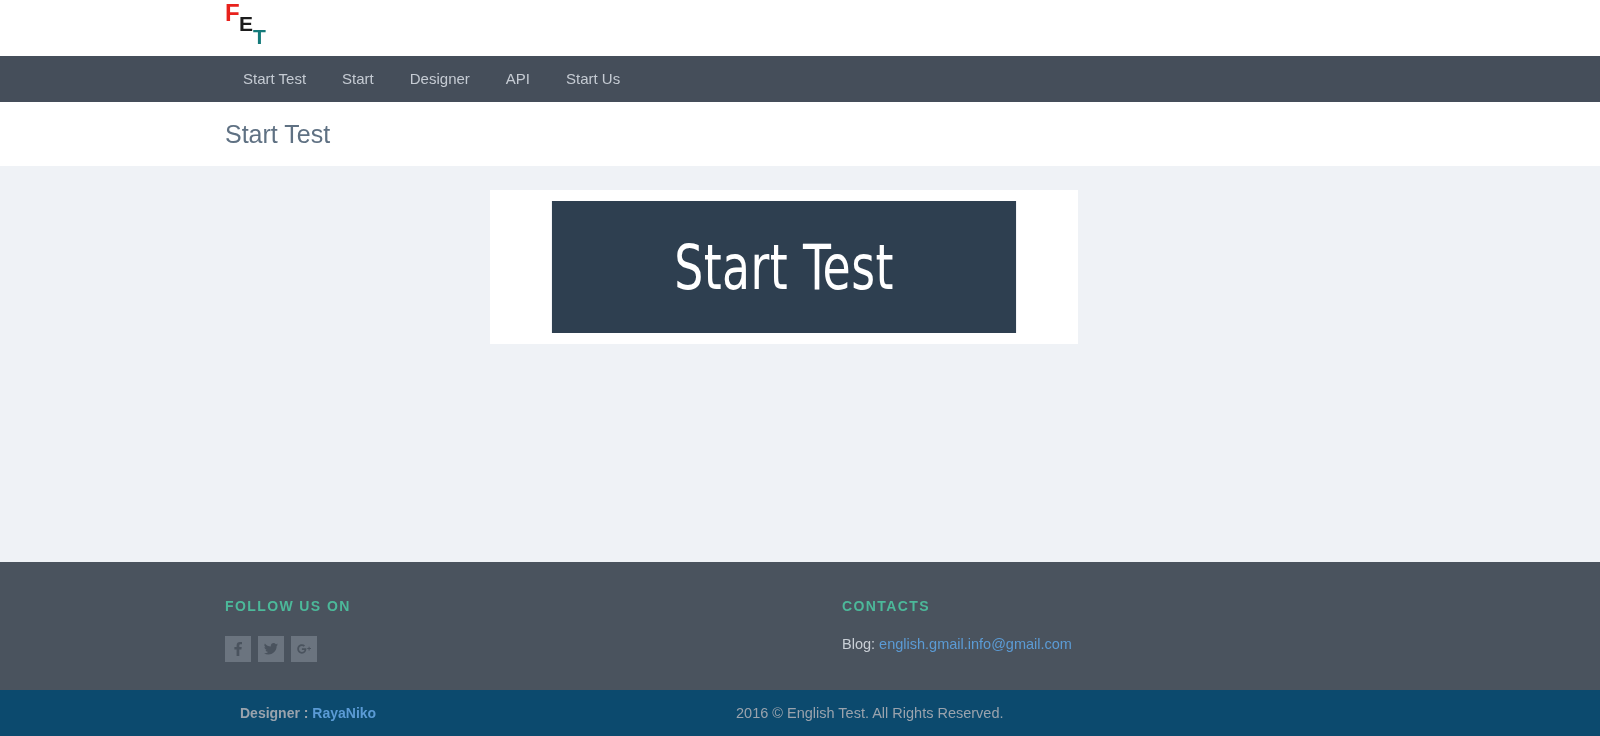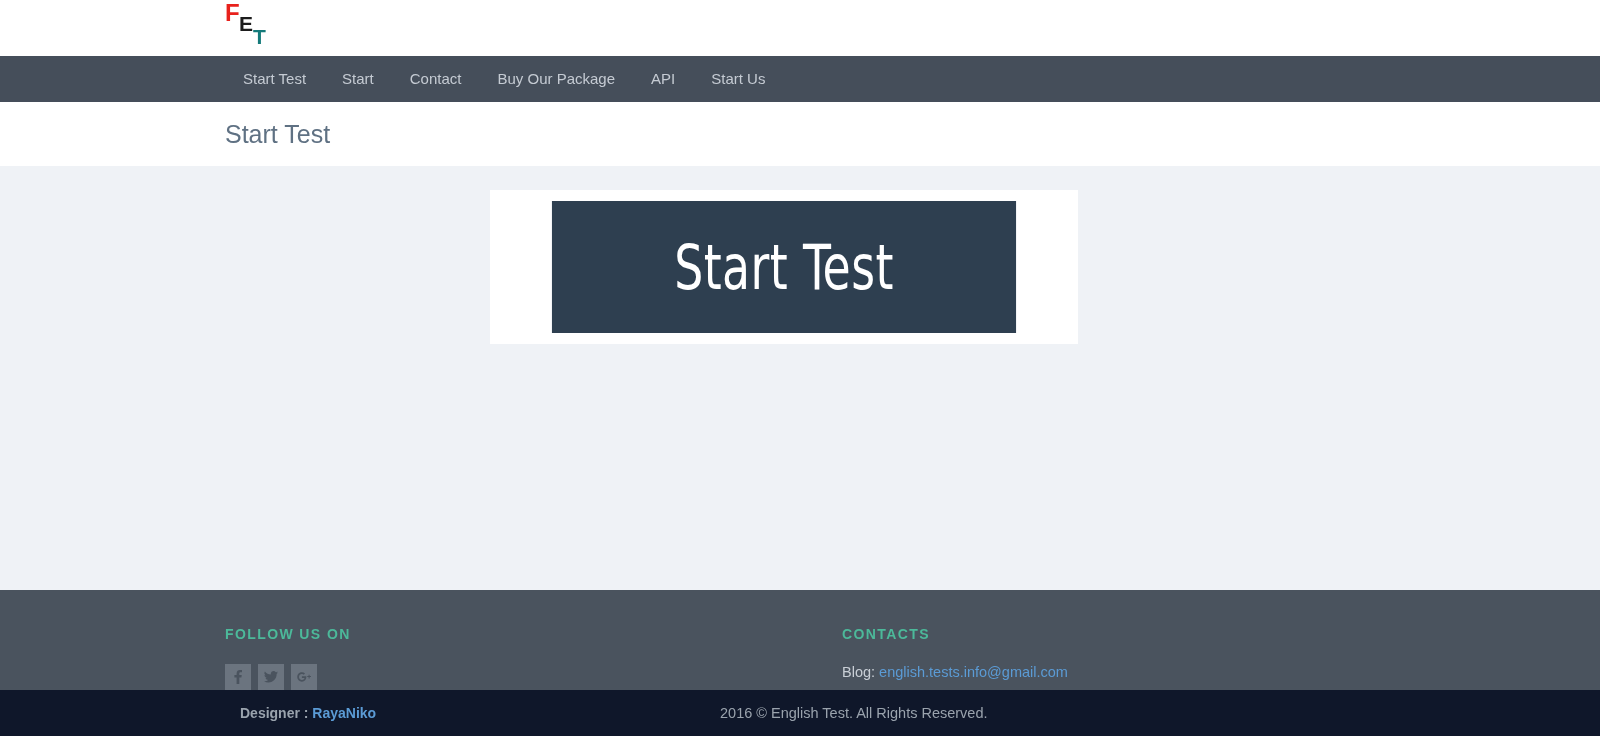--- a/index.html
+++ b/index.html
@@ -121,21 +121,21 @@
     cursor: pointer;
     display: flex;
     align-items: center;
     justify-content: center;
     transform: scaleX(0.82);
   }
 
   
   .footer {
     background: #4a535e;
-    height: 100px;
+    height: 128px;
     flex: 0 0 auto;
     position: relative;
   }
   .footer-col {
     position: absolute;
     top: 36px;
   }
   .footer-col.left  { left: 225px; }
   .footer-col.right { left: 842px; }
 
@@ -166,21 +166,21 @@
     font-size: 14.5px;
     color: #c9cfd6;
   }
   .contact-link {
     color: #5b9bd5;
     text-decoration: none;
   }
 
   
   .bottom-bar {
-    background: #0f172a;
+    background: #0c4a6e;
     height: 46px;
     flex: 0 0 auto;
     position: relative;
   }
   .designer {
     position: absolute;
     left: 240px;
     top: 50%;
     transform: translateY(-50%);
     font-size: 14px;
@@ -188,21 +188,21 @@
     color: #9aa3ad;
     white-space: nowrap;
   }
   .designer-link {
     color: #5b9bd5;
     text-decoration: none;
     font-weight: bold;
   }
   .copyright {
     position: absolute;
-    left: 720px;
+    left: 736px;
     top: 50%;
     transform: translateY(-50%);
     font-size: 14.5px;
     color: #9aa3ad;
     white-space: nowrap;
   }
 </style>
 </head>
 <body>
 
@@ -212,22 +212,21 @@
     <a class="logo" href="#">
       <span class="logo-f">F</span>
       <span class="logo-e">E</span>
       <span class="logo-t">T</span>
     </a>
   </div>
 
   <nav class="navbar">
     <a class="nav-link" href="#">Start Test</a>
     <a class="nav-link" href="#">Start</a>
-    <a class="nav-link" href="#">Contact</a>
-    <a class="nav-link" href="#">Buy Our Package</a>
+    <a class="nav-link" href="#">Designer</a>
     <a class="nav-link" href="#">API</a>
     <a class="nav-link" href="#">Start Us</a>
   </nav>
 
   <div class="title-band">
     <h1 class="page-title">Start Test</h1>
   </div>
 
   <div class="content">
     <div class="card">
@@ -256,21 +255,21 @@
             <path fill="currentColor" d="M13.6 7.1V5.75h-1.0V7.1h-1.35v1.0h1.35v1.35h1.0V8.1h1.35v-1.0H13.6z"></path>
           </svg>
         </a>
       </div>
     </div>
 
     <div class="footer-col right">
       <div class="footer-heading">CONTACTS</div>
       <div class="contact-line">
         <span>Blog:</span>
-        <a class="contact-link" href="#">english.tests.info@gmail.com</a>
+        <a class="contact-link" href="#">english.gmail.info@gmail.com</a>
       </div>
     </div>
 
   </div>
 
   <div class="bottom-bar">
     <div class="designer">
       <span>Designer :</span>
       <a class="designer-link" href="#">RayaNiko</a>
     </div>

